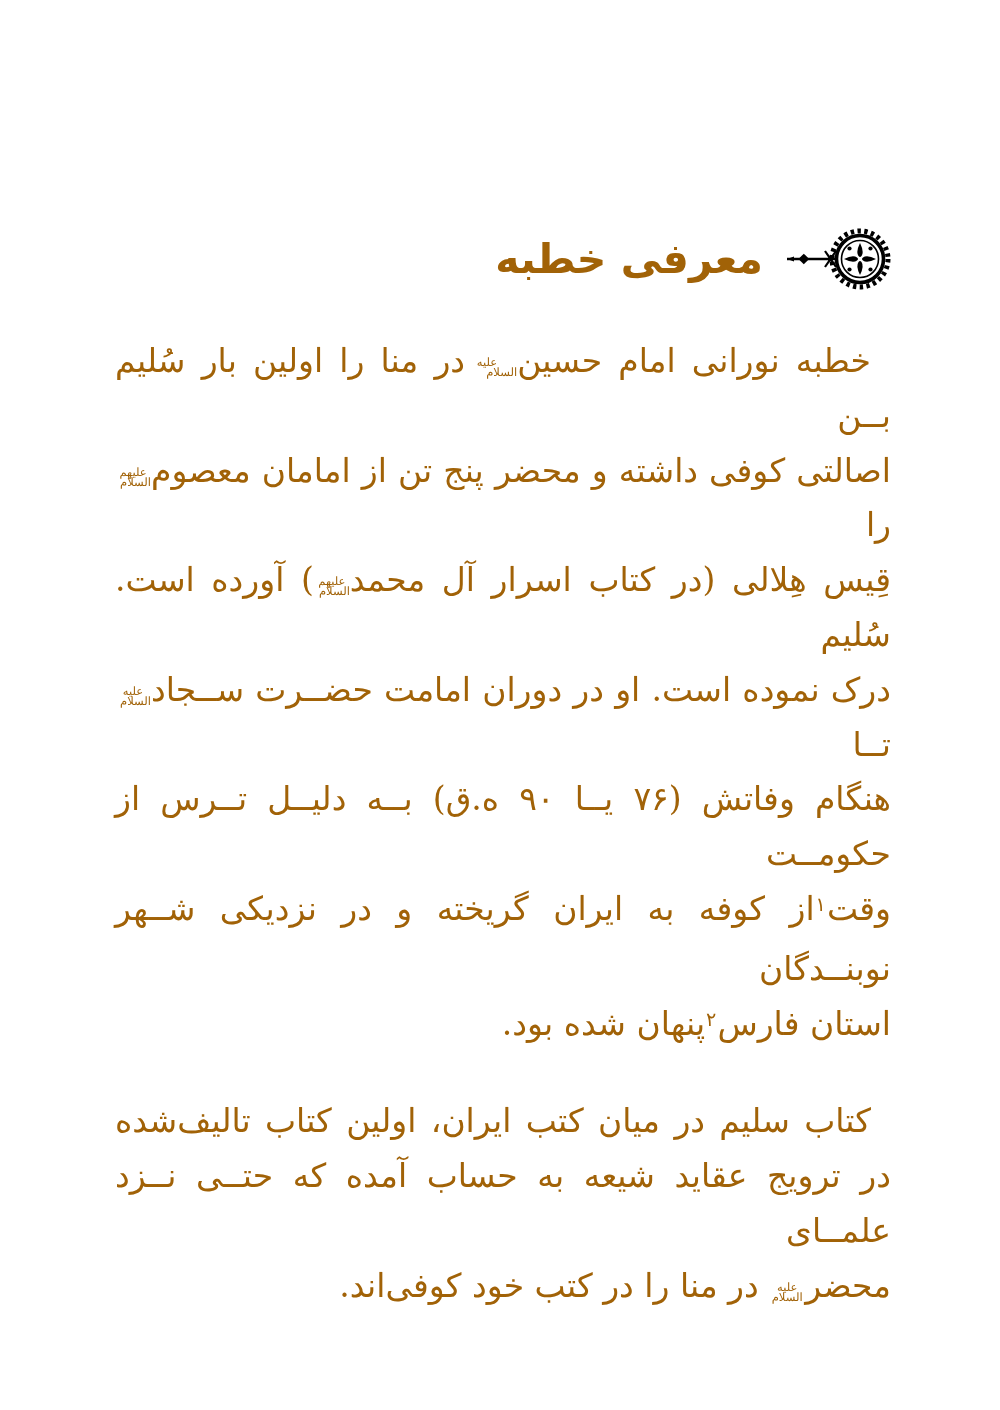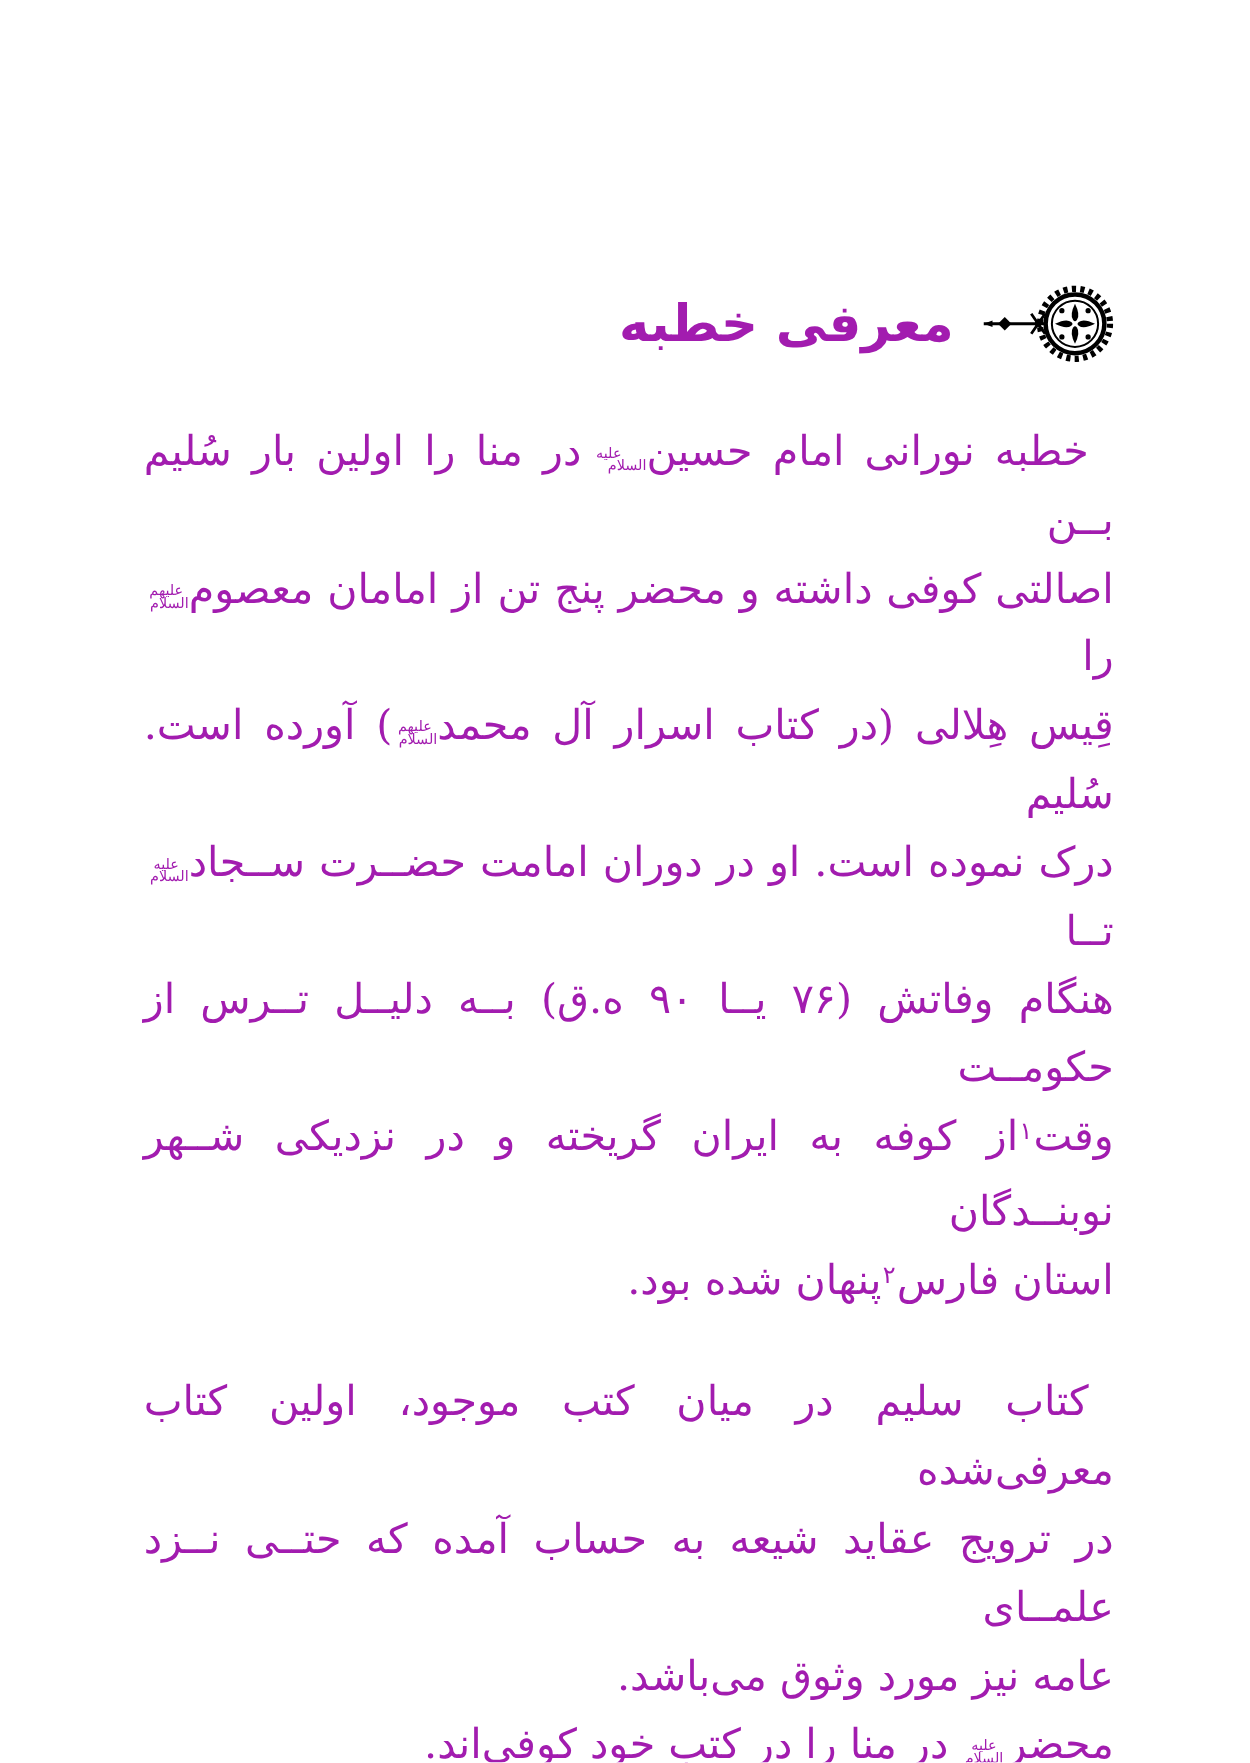--- a/index.html
+++ b/index.html
@@ -1,21 +1,21 @@
 <!DOCTYPE html>
 <html lang="fa"><head>
 <meta charset="utf-8">
 <style>
   html, body { margin:0; padding:0; background:#ffffff; }
   .page {
     position:relative;
     width:1000px;
     height:1410px;
     background:#ffffff;
-    color:#a21caf;
+    color:#a16207;
     font-family:"DejaVu Serif","Liberation Serif",serif;
     overflow:hidden;
   }
   .content {
     position:absolute;
     top:0;
     left:115px;
     width:776px;
   }
   
@@ -100,20 +100,19 @@
     </div>
 
     <div class="body-text" dir="rtl">
       <div class="bline just indent"><span>خطبه نورانی امام حسین</span><span class="honorific">علیه السلام</span><span> در منا را اولین بار سُلیم بــن</span></div>
       <div class="bline just"><span>اصالتی کوفی داشته و محضر پنج تن از امامان معصوم</span><span class="honorific">علیهم السلام</span><span> را</span></div>
       <div class="bline just"><span>قِیس هِلالی (در کتاب اسرار آل محمد</span><span class="honorific">علیهم السلام</span><span>) آورده است. سُلیم</span></div>
       <div class="bline just"><span>درک نموده است. او در دوران امامت حضــرت ســجاد</span><span class="honorific">علیه السلام</span><span> تــا</span></div>
       <div class="bline just"><span>هنگام وفاتش (۷۶ یــا ۹۰ ه.ق) بــه دلیــل تــرس از حکومــت</span></div>
       <div class="bline just"><span>وقت</span><span class="sup">۱</span><span>از کوفه به ایران گریخته و در نزدیکی شــهر نوبنــدگان</span></div>
       <div class="bline"><span>استان فارس</span><span class="sup">۲</span><span>پنهان شده بود.</span></div>
-      <div class="bline just indent"><span>کتاب سلیم در میان کتب موجود، اولین کتاب معرفی‌شده</span></div>
+      <div class="bline just indent"><span>کتاب سلیم در میان کتب ایران، اولین کتاب تالیف‌شده</span></div>
       <div class="bline just"><span>در ترویج عقاید شیعه به حساب آمده که حتــی نــزد علمــای</span></div>
-      <div class="bline"><span>عامه نیز مورد وثوق می‌باشد.</span></div>
       <div class="bline"><span>محضر</span><span class="honorific">علیه السلام</span><span> در منا را در کتب خود کوفی‌اند.</span></div>
     </div>
 
   </div>
 </div>
 
 </body></html>

